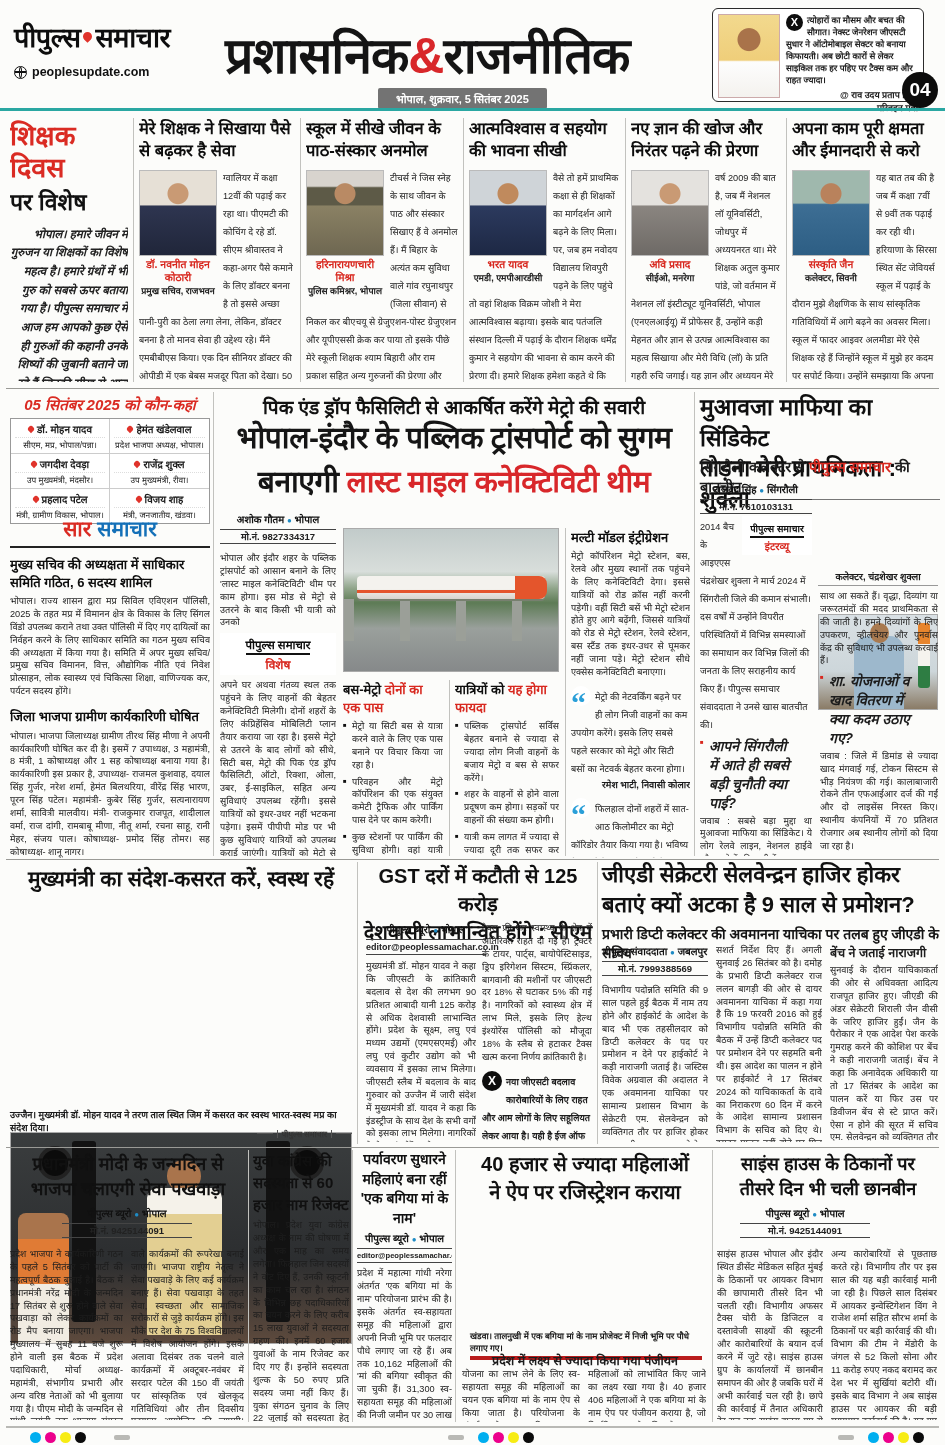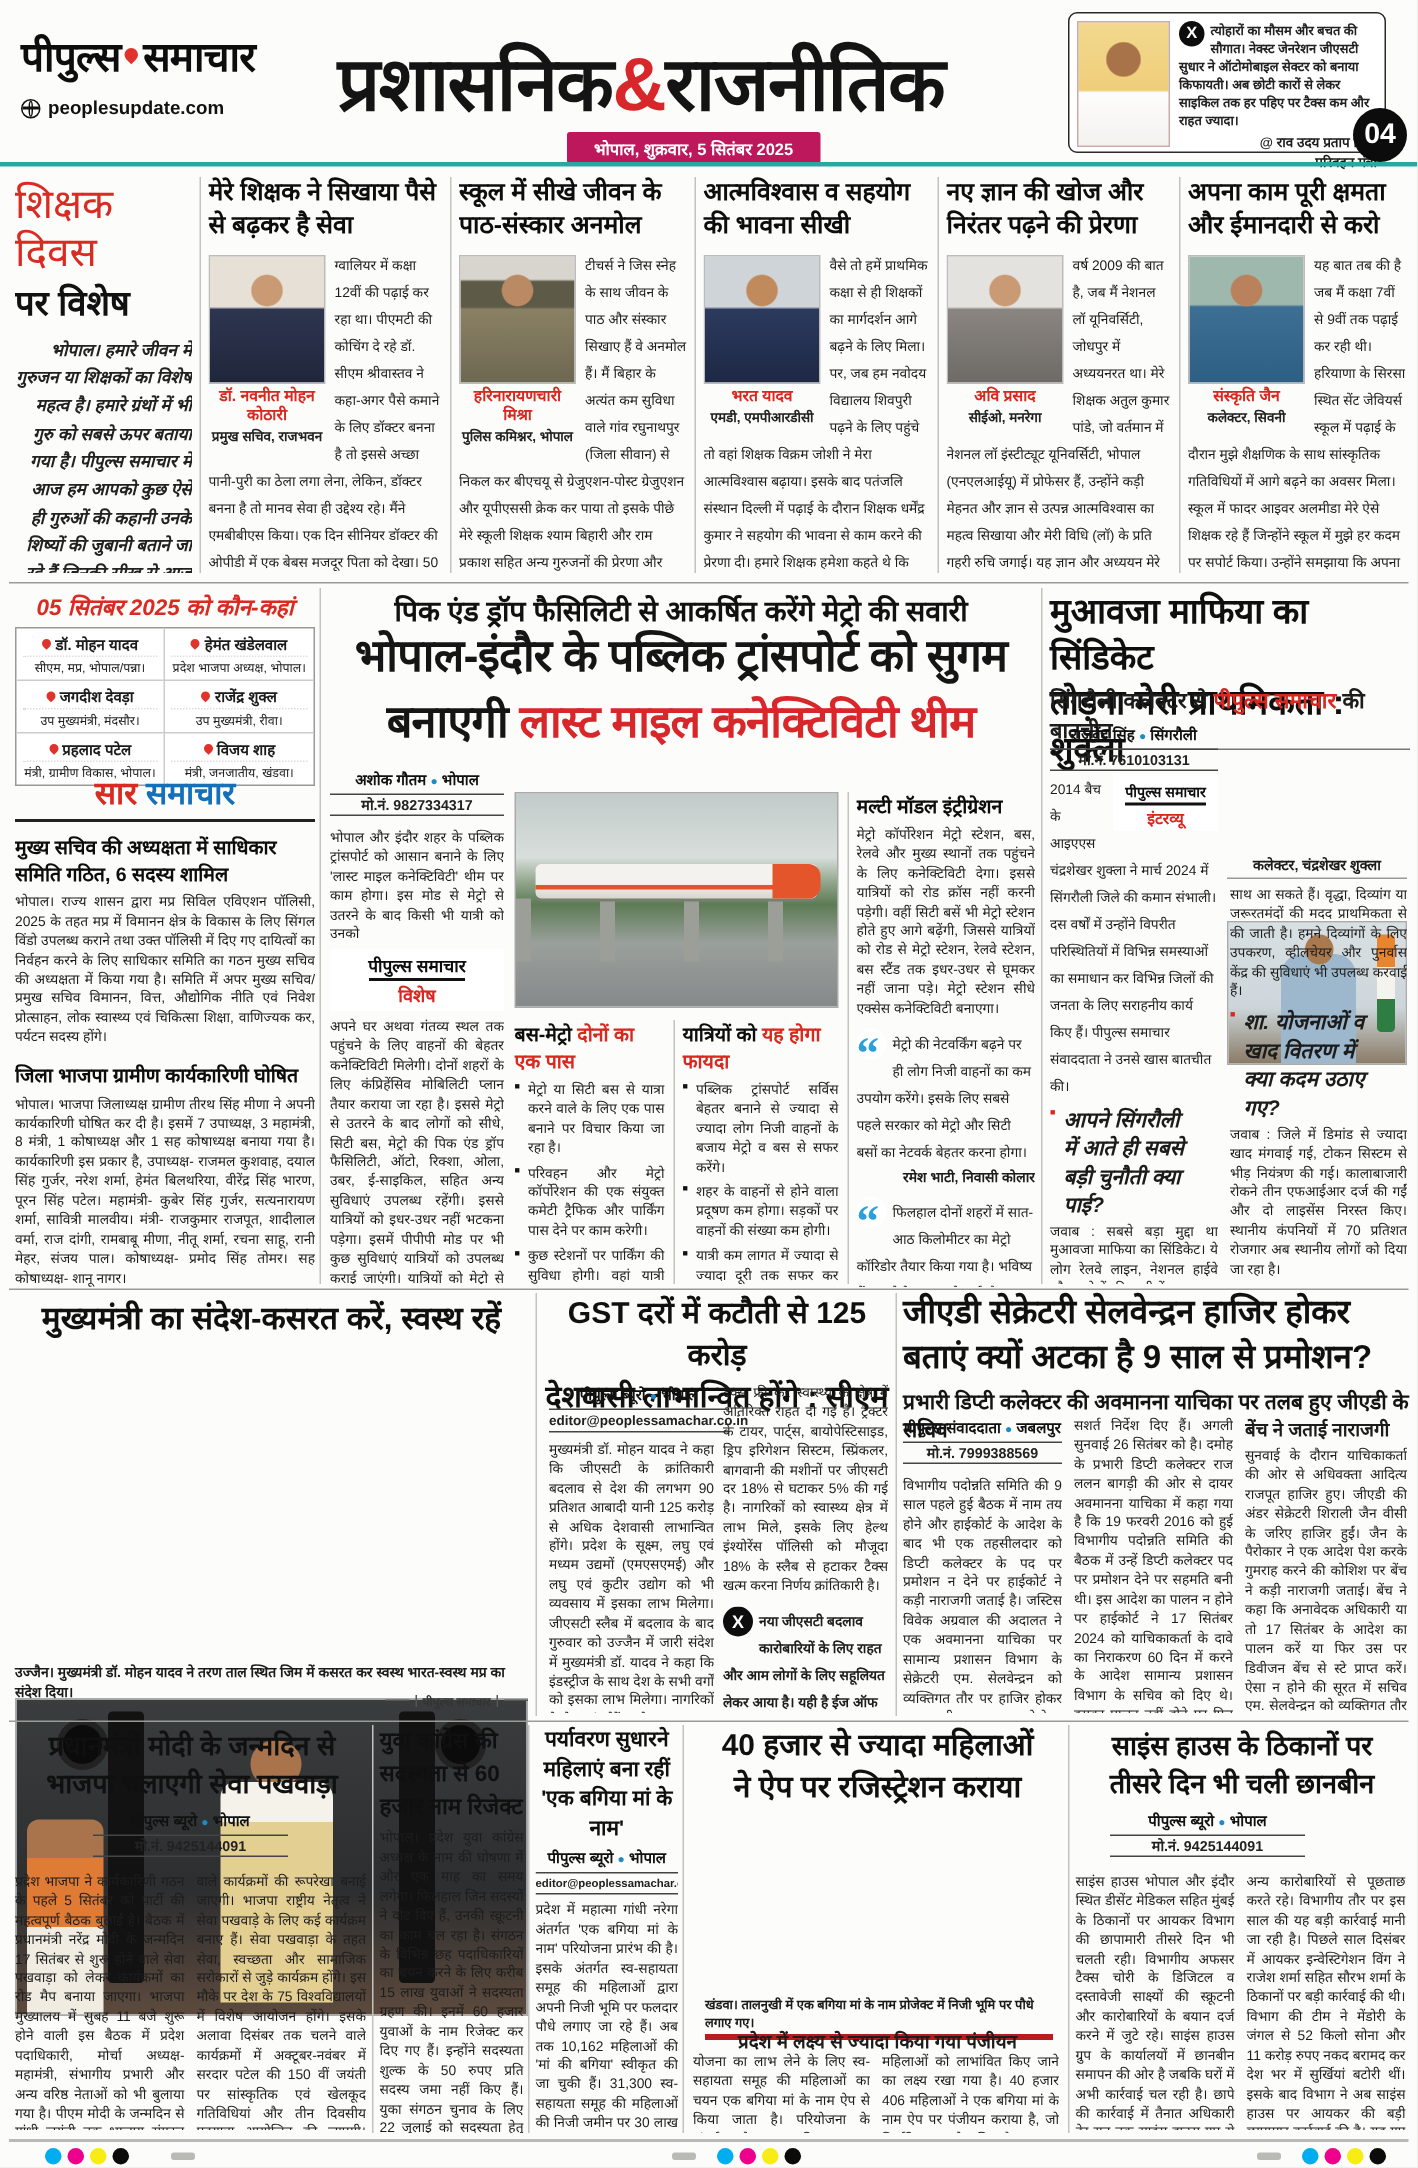--- a/index.html
+++ b/index.html
@@ -12,35 +12,35 @@
 
   
   .logo{font-size:27px;font-weight:800;color:#0d0d0d;letter-spacing:-.5px;display:flex;align-items:center;gap:3px;}
   .logo-pin{width:9px;height:9px;background:#e0332b;border-radius:50% 50% 50% 0;transform:rotate(-45deg);display:inline-block;}
   .site-row{display:flex;align-items:center;gap:5px;margin-top:10px;font-weight:700;font-size:12.5px;color:#111;}
   .globe{width:13px;height:13px;border:1.6px solid #111;border-radius:50%;position:relative;flex:none;}
   .globe::before{content:"";position:absolute;left:0;right:0;top:45%;height:1.4px;background:#111;}
   .globe::after{content:"";position:absolute;left:32%;right:32%;top:0;bottom:0;border:1.2px solid #111;border-radius:50%;}
   .main-title{font-size:50px;font-weight:800;color:#141414;letter-spacing:-1px;white-space:nowrap;}
   .main-title .amp{color:#d8272a;}
-  .date-pill{background:#be185d;color:#fff;font-size:11px;font-weight:700;padding:3px 18px;border-radius:2px;}
+  .date-pill{background:#737373;color:#fff;font-size:11px;font-weight:700;padding:3px 18px;border-radius:2px;}
   .quote-box{border:1.5px solid #2b2b2b;border-radius:6px;background:#fff;display:flex;gap:6px;padding:5px;}
   .qb-photo{width:62px;height:84px;flex:none;border:1px solid #caa;background:
      radial-gradient(circle at 50% 30%, #a9734a 11px, transparent 12px),
      linear-gradient(180deg,#f2d98e 0%,#efce7a 55%,#fdfdfd 57%,#f4f2ee 100%);}
   .qb-text{font-size:8.6px;font-weight:700;line-height:1.4;color:#222;}
   .x-ico{width:17px;height:17px;border-radius:50%;background:#0d0d0d;color:#fff;font-weight:800;
          font-size:11px;display:inline-flex;align-items:center;justify-content:center;float:left;margin:0 4px 1px 0;}
   .qb-attr{text-align:right;font-weight:800;font-size:9px;margin-top:2px;}
   .page-num{width:36px;height:36px;border-radius:50%;background:#0c0c0c;color:#fff;font-size:19px;font-weight:800;
             display:flex;align-items:center;justify-content:center;}
   .teal-rule{position:absolute;left:0;right:0;height:3px;background:#2aa7a2;}
 
   
-  .td-label1{color:#da2b23;font-size:27px;font-weight:400;line-height:1.2;}
+  .td-label1{color:#da2b23;font-size:27px;font-weight:700;line-height:1.2;}
   .td-label2{color:#111;font-size:23px;font-weight:800;margin-bottom:8px;}
   .td-intro{font-style:italic;font-size:11.5px;line-height:1.62;text-align:right;color:#222;font-weight:600;}
   .t-col h2{margin:0 0 5px 0;font-size:16.5px;line-height:1.32;font-weight:800;color:#0d0d0d;}
   .t-flow{overflow:hidden;}
   .t-photo-wrap{float:left;width:78px;margin:3px 6px 2px 0;text-align:center;}
   .portrait{width:78px;height:86px;border:1px solid #bbb;}
   .t-name{color:#d8281f;font-weight:800;font-size:10.5px;line-height:1.25;margin-top:2px;}
   .t-role{font-weight:700;font-size:9px;color:#222;}
   .jtxt{text-align:justify;font-size:9.2px;line-height:1.4;color:#1d1d1d;}
   .credit-line{display:flex;align-items:center;justify-content:flex-end;gap:4px;font-size:8px;font-weight:700;color:#333;margin-top:4px;}

